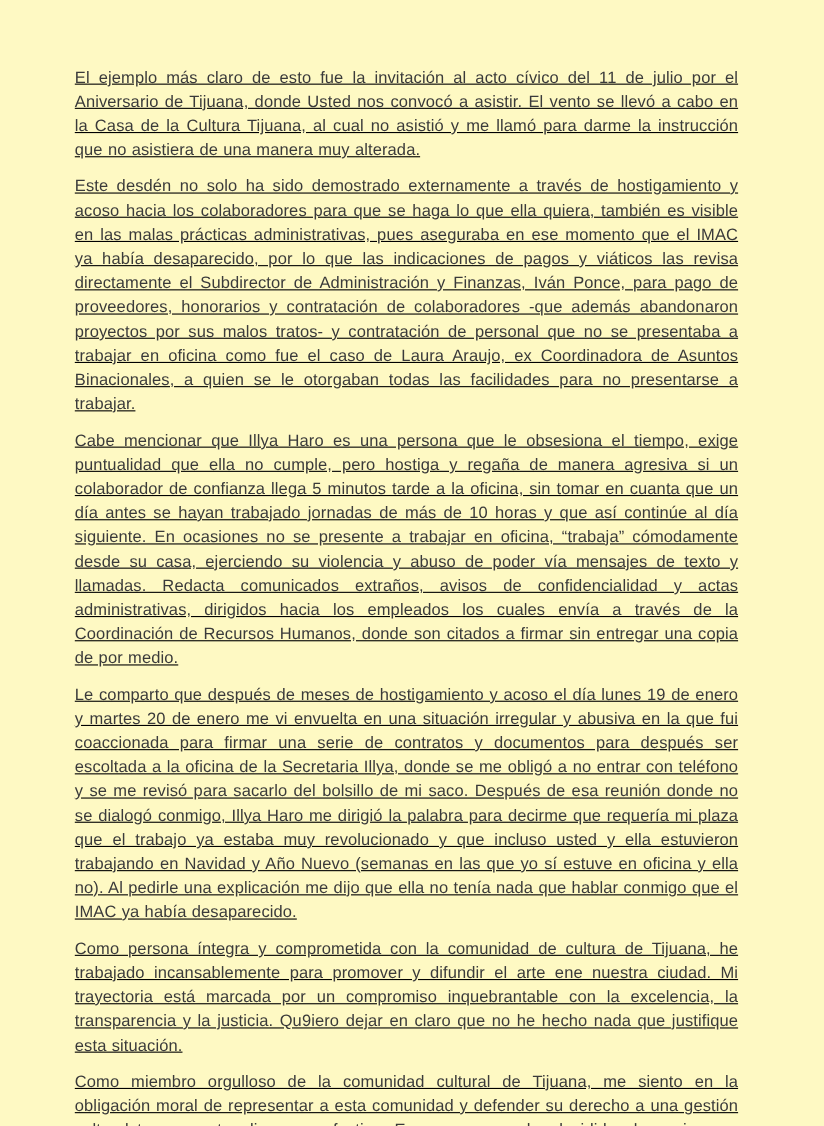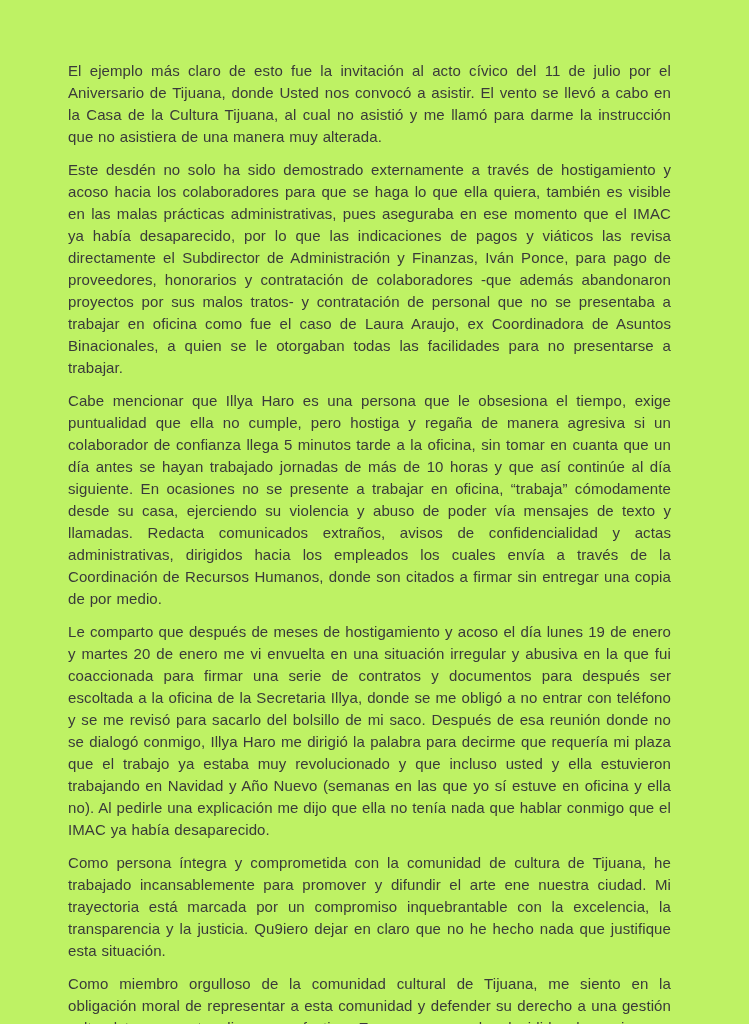--- a/index.html
+++ b/index.html
@@ -10,22 +10,23 @@
       width: 749px;
       height: 1024px;
       background: #ffffff;
       font-family: "Liberation Sans", sans-serif;
       overflow: hidden;
     }
     .page {
       box-sizing: border-box;
       width: 749px;
       height: 1024px;
-      background: #bef264;
+      background: #fef9c3;
       padding: 60px 78px 0 68px;
+      text-decoration: underline;
     }
     .para {
       margin: 0 0 11px 0;
       font-size: 15px;
       line-height: 22px;
       color: #3a3a3a;
       text-align: justify;
       letter-spacing: 0.1px;
       word-spacing: 0.5px;
     }

